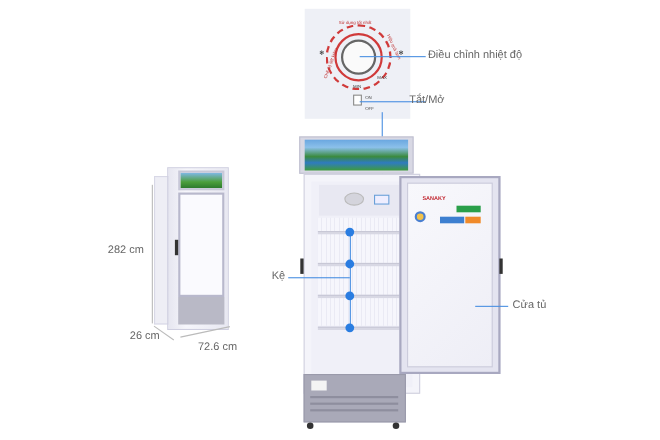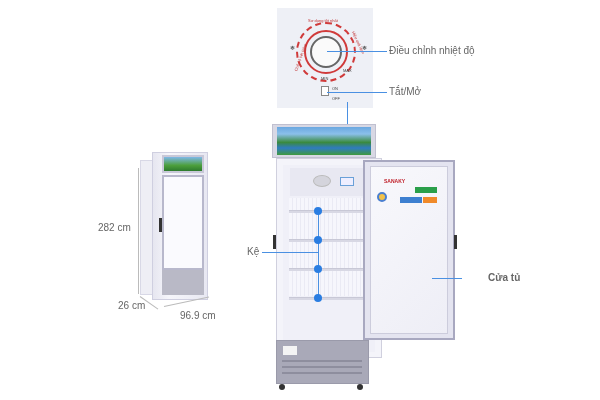--- a/index.html
+++ b/index.html
@@ -57,42 +57,42 @@
 <div class="abs sf-banner"></div>
 <div class="abs sf-door"></div>
 <div class="abs sf-base"></div>
 <div class="handle" style="left:159px;top:218px;"></div>
 
 <div class="dim-line" style="left:138px;top:168px;width:1px;height:126px;"></div>
 <div class="label" style="left:98px;top:222px;">282 cm</div>
 <div class="dim-line" style="left:140px;top:296px;width:22px;height:1px;transform:rotate(35deg);transform-origin:left;"></div>
 <div class="label" style="left:118px;top:300px;">26 cm</div>
 <div class="dim-line" style="left:164px;top:306px;width:46px;height:1px;transform:rotate(-12deg);transform-origin:left;"></div>
-<div class="label" style="left:180px;top:310px;">96.9 cm</div>
+<div class="label" style="left:180px;top:310px;">72.6 cm</div>
 
 <div class="abs ctrl"></div>
 <div class="abs dial-outer"></div>
 <div class="abs dial-mid"></div>
 <div class="abs dial"></div>
 <div class="tiny" style="left:308px;top:18px;">Sử dụng tốt nhất</div>
 <div class="tiny" style="left:286px;top:55px;transform:rotate(-70deg);">Chế độ tiết kiệm</div>
 <div class="tiny" style="left:346px;top:40px;transform:rotate(65deg);">Hiệu quả lạnh</div>
 <div class="tiny2" style="left:321px;top:76px;">MIN</div>
 <div class="tiny2" style="left:343px;top:68px;">MAX</div>
 <div class="abs" style="left:290px;top:44px;font-size:6px;color:#333;">❄</div>
 <div class="abs" style="left:362px;top:44px;font-size:6px;color:#333;">❄</div>
 <div class="abs switch"></div>
 <div class="tiny2" style="left:332px;top:86px;">ON</div>
 <div class="tiny2" style="left:332px;top:96px;">OFF</div>
 
 <div class="line" style="left:327px;top:51px;width:60px;height:1px;"></div>
 <div class="label" style="left:389px;top:45px;">Điều chỉnh nhiệt độ</div>
 
 <div class="line" style="left:327px;top:92px;width:60px;height:1px;"></div>
-<div class="label" style="left:389px;top:86px;">Tắt/Mở</div>
+<div class="label" style="left:372px;top:86px;">Tắt/Mở</div>
 <div class="line" style="left:347px;top:102px;width:1px;height:78px;"></div>
 
 <div class="abs mf-banner"></div>
 <div class="abs mf-banner-img"></div>
 <div class="abs mf-body"></div>
 <div class="abs mf-inner"></div>
 <div class="abs mf-top"></div>
 <div class="abs mf-fan"></div>
 <div class="abs mf-panel"></div>
 <div class="abs shelf-area"></div>
@@ -120,13 +120,13 @@
 
 <div class="line" style="left:318px;top:210px;width:1px;height:88px;"></div>
 <div class="dot" style="left:314px;top:207px;"></div>
 <div class="dot" style="left:314px;top:236px;"></div>
 <div class="dot" style="left:314px;top:265px;"></div>
 <div class="dot" style="left:314px;top:294px;"></div>
 <div class="line" style="left:262px;top:252px;width:56px;height:1px;"></div>
 <div class="label" style="left:247px;top:246px;">Kệ</div>
 
 <div class="line" style="left:432px;top:278px;width:30px;height:1px;"></div>
-<div class="label" style="left:488px;top:272px;font-weight:bold;">Cửa tủ</div>
+<div class="label" style="left:466px;top:272px;">Cửa tủ</div>
 
 </body></html>

